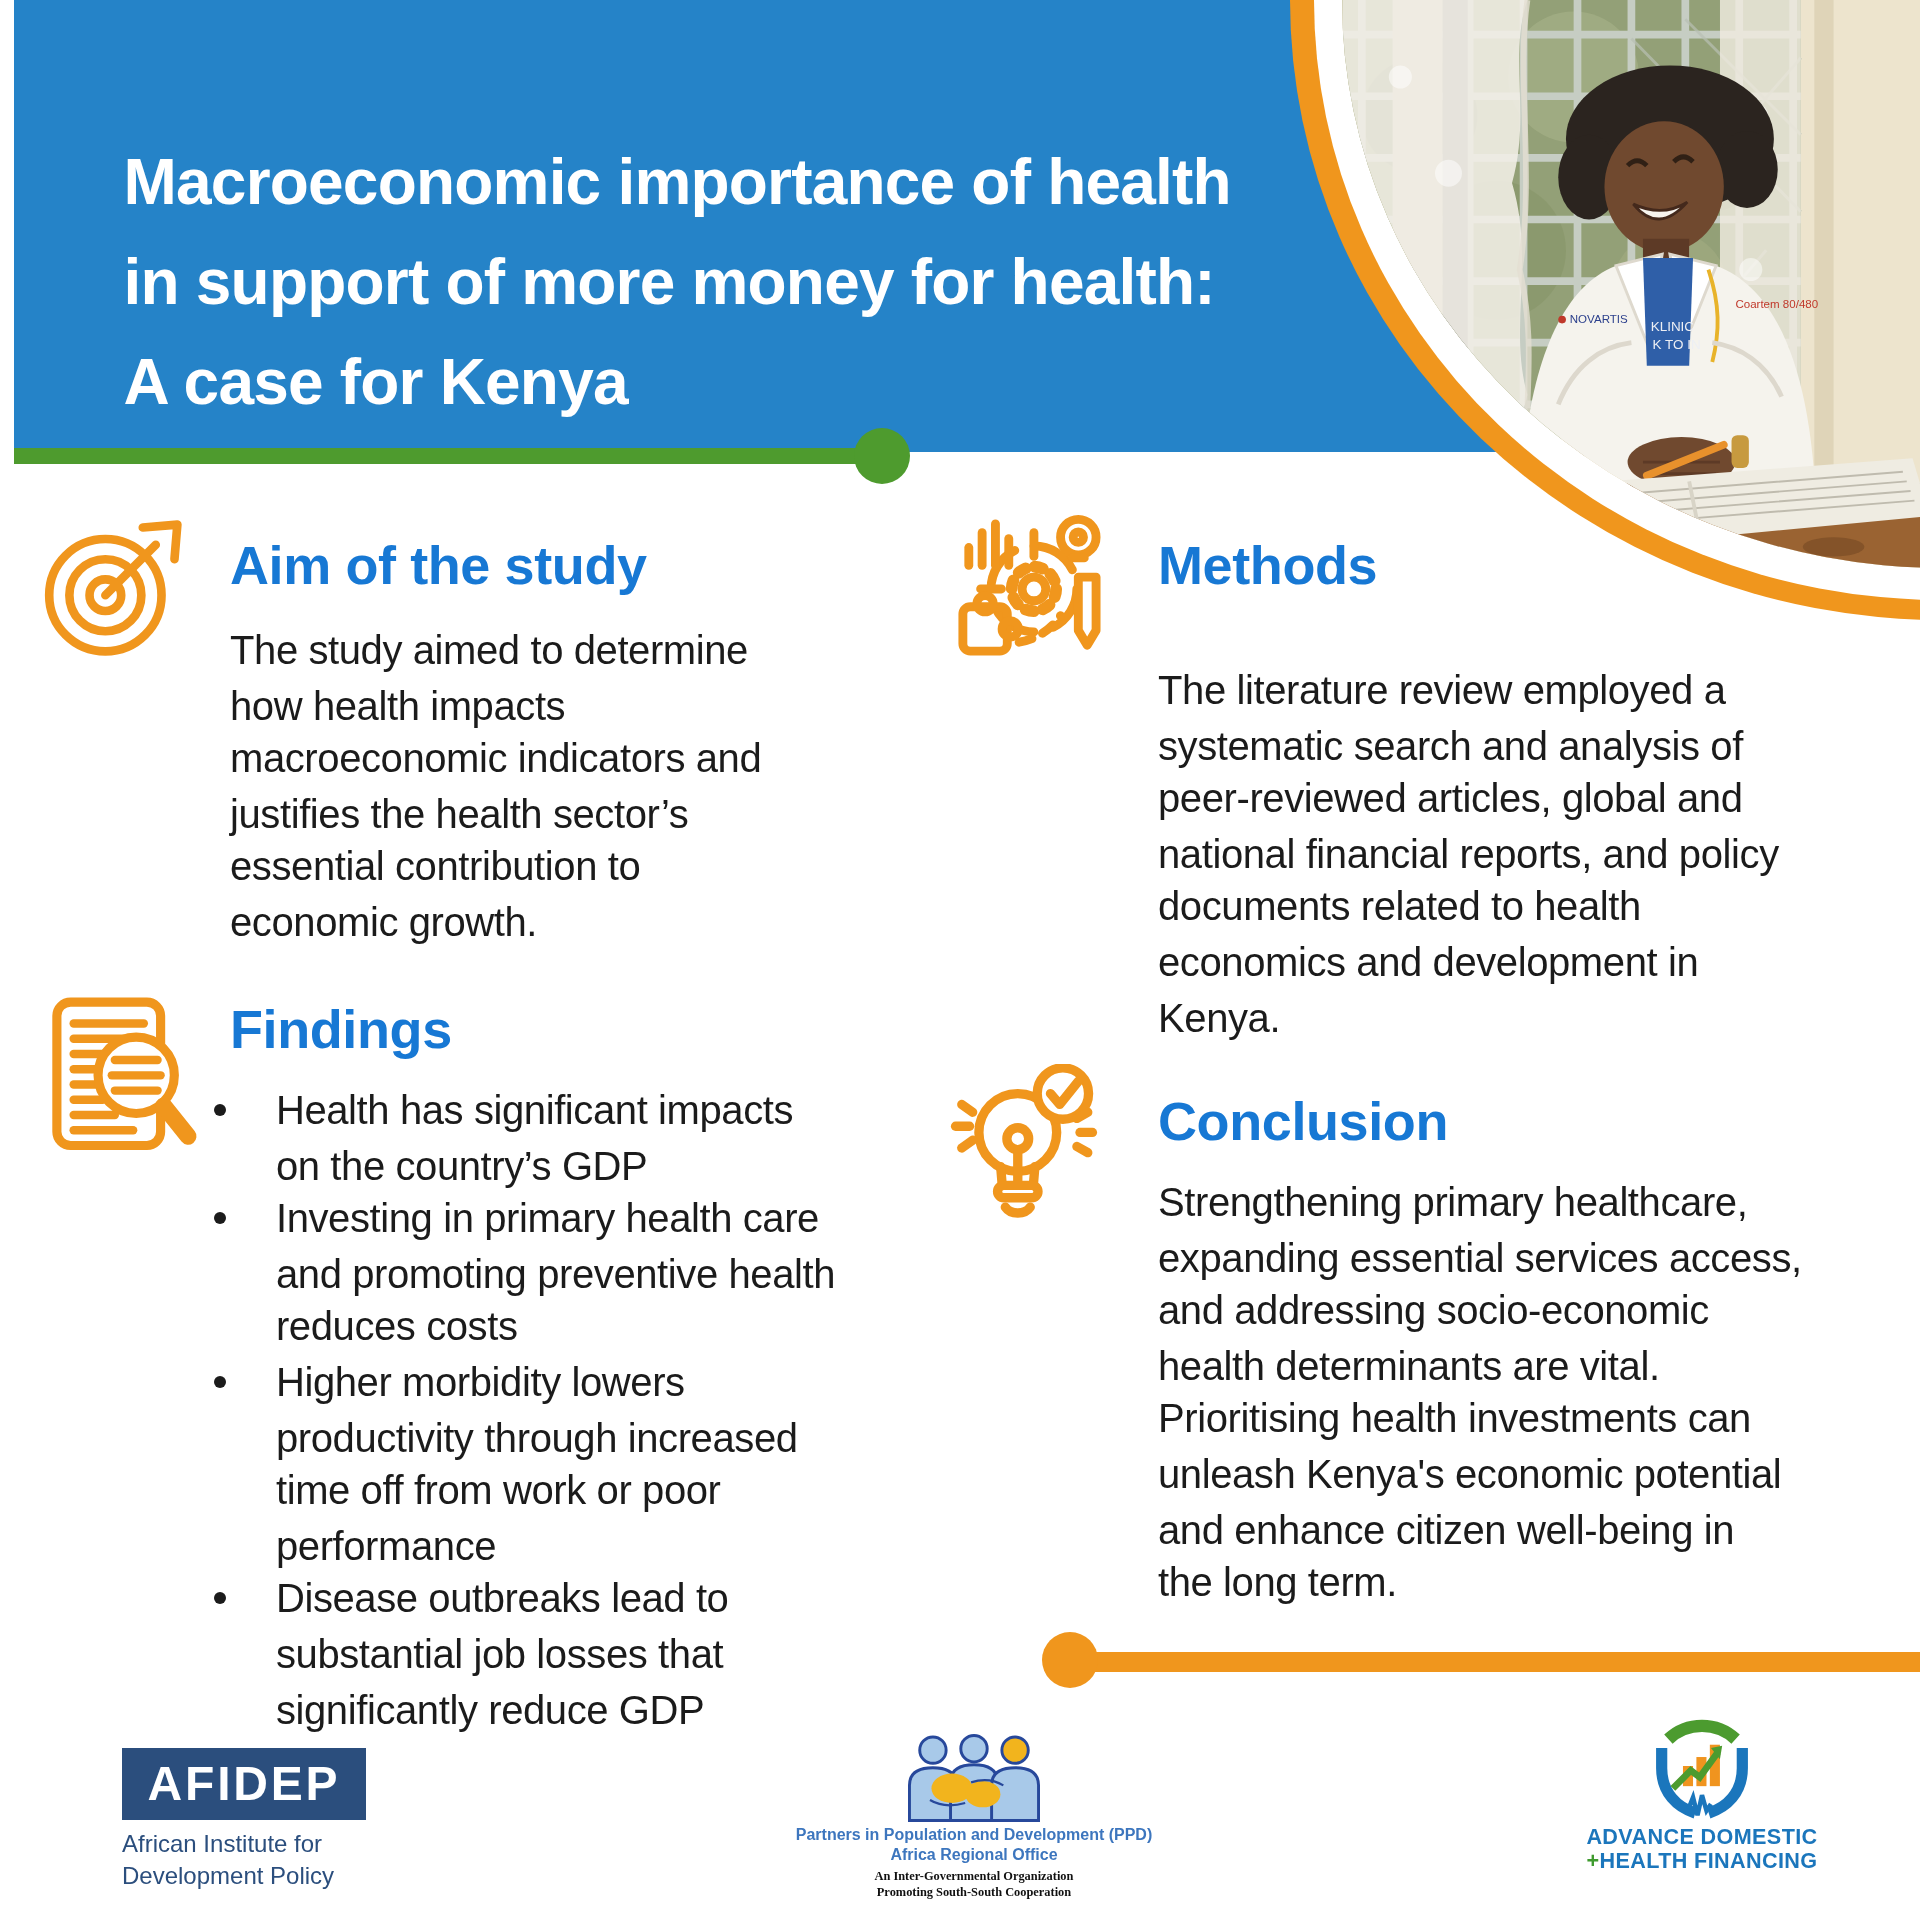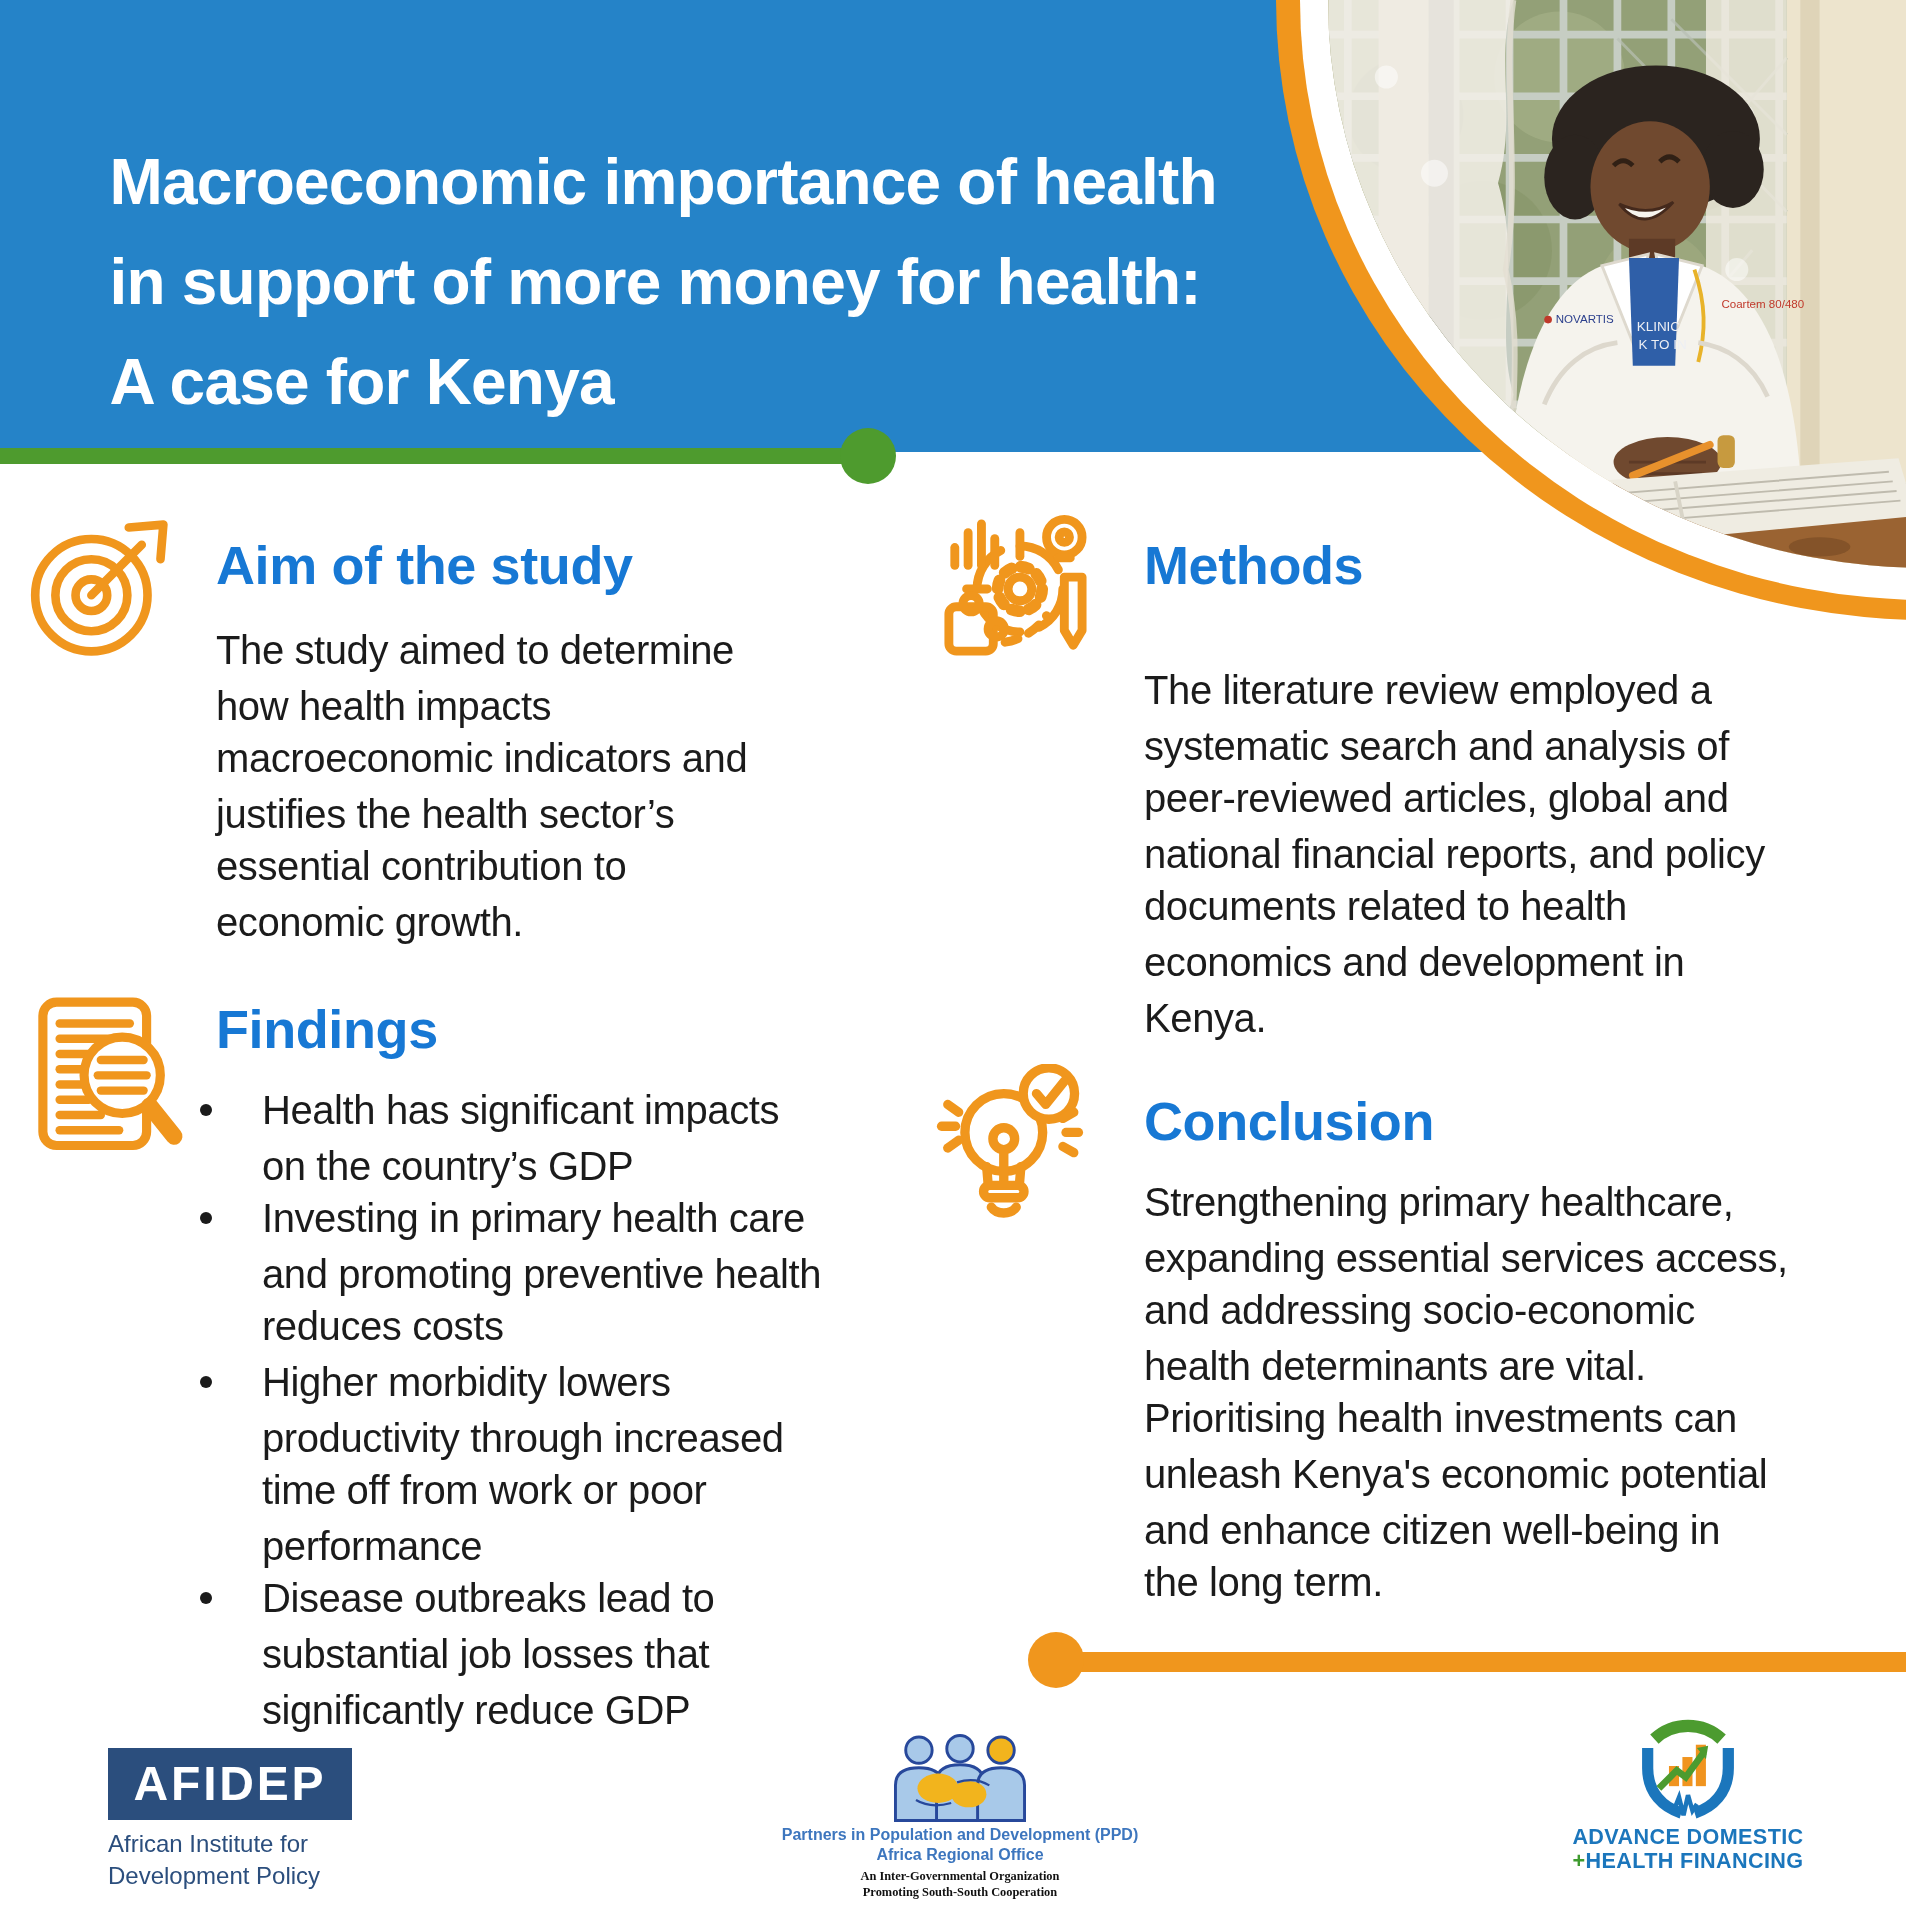--- a/index.html
+++ b/index.html
@@ -1,17 +1,17 @@
 <!DOCTYPE html>
 <html style="font-size:7.7px"><head>
 <meta charset="utf-8">
 <style>
   html,body{margin:0;padding:0;background:#fff;}
   body{width:1926px;height:1926px;font-family:"Liberation Sans",sans-serif;}
-  .viewport{width:1906px;height:1926px;overflow:hidden;}
+  .viewport{width:1906px;height:1926px;overflow:hidden;margin-left:14px;}
   .scale{width:482px;height:482px;transform:scale(4);transform-origin:0 0;position:relative;background:#fff;}
   .abs{position:absolute;}
   
   .header{left:0;top:0;width:482px;height:113px;background:#2583C8;}
   .title{left:27.4px;top:34px;margin:0;color:#fff;font-size:16px;font-weight:700;line-height:1.55;
          letter-spacing:-0.2px;white-space:pre-line;}
   .green-bar{left:0;top:112px;width:218px;height:4.3px;background:#4E9B2E;}
   .green-dot{left:210px;top:107px;width:14.4px;height:14.4px;border-radius:50%;background:#4E9B2E;}
   
   .arc-orange{top:0;right:0;width:163px;height:155px;background:#F0961D;border-bottom-left-radius:100% 100%;}

